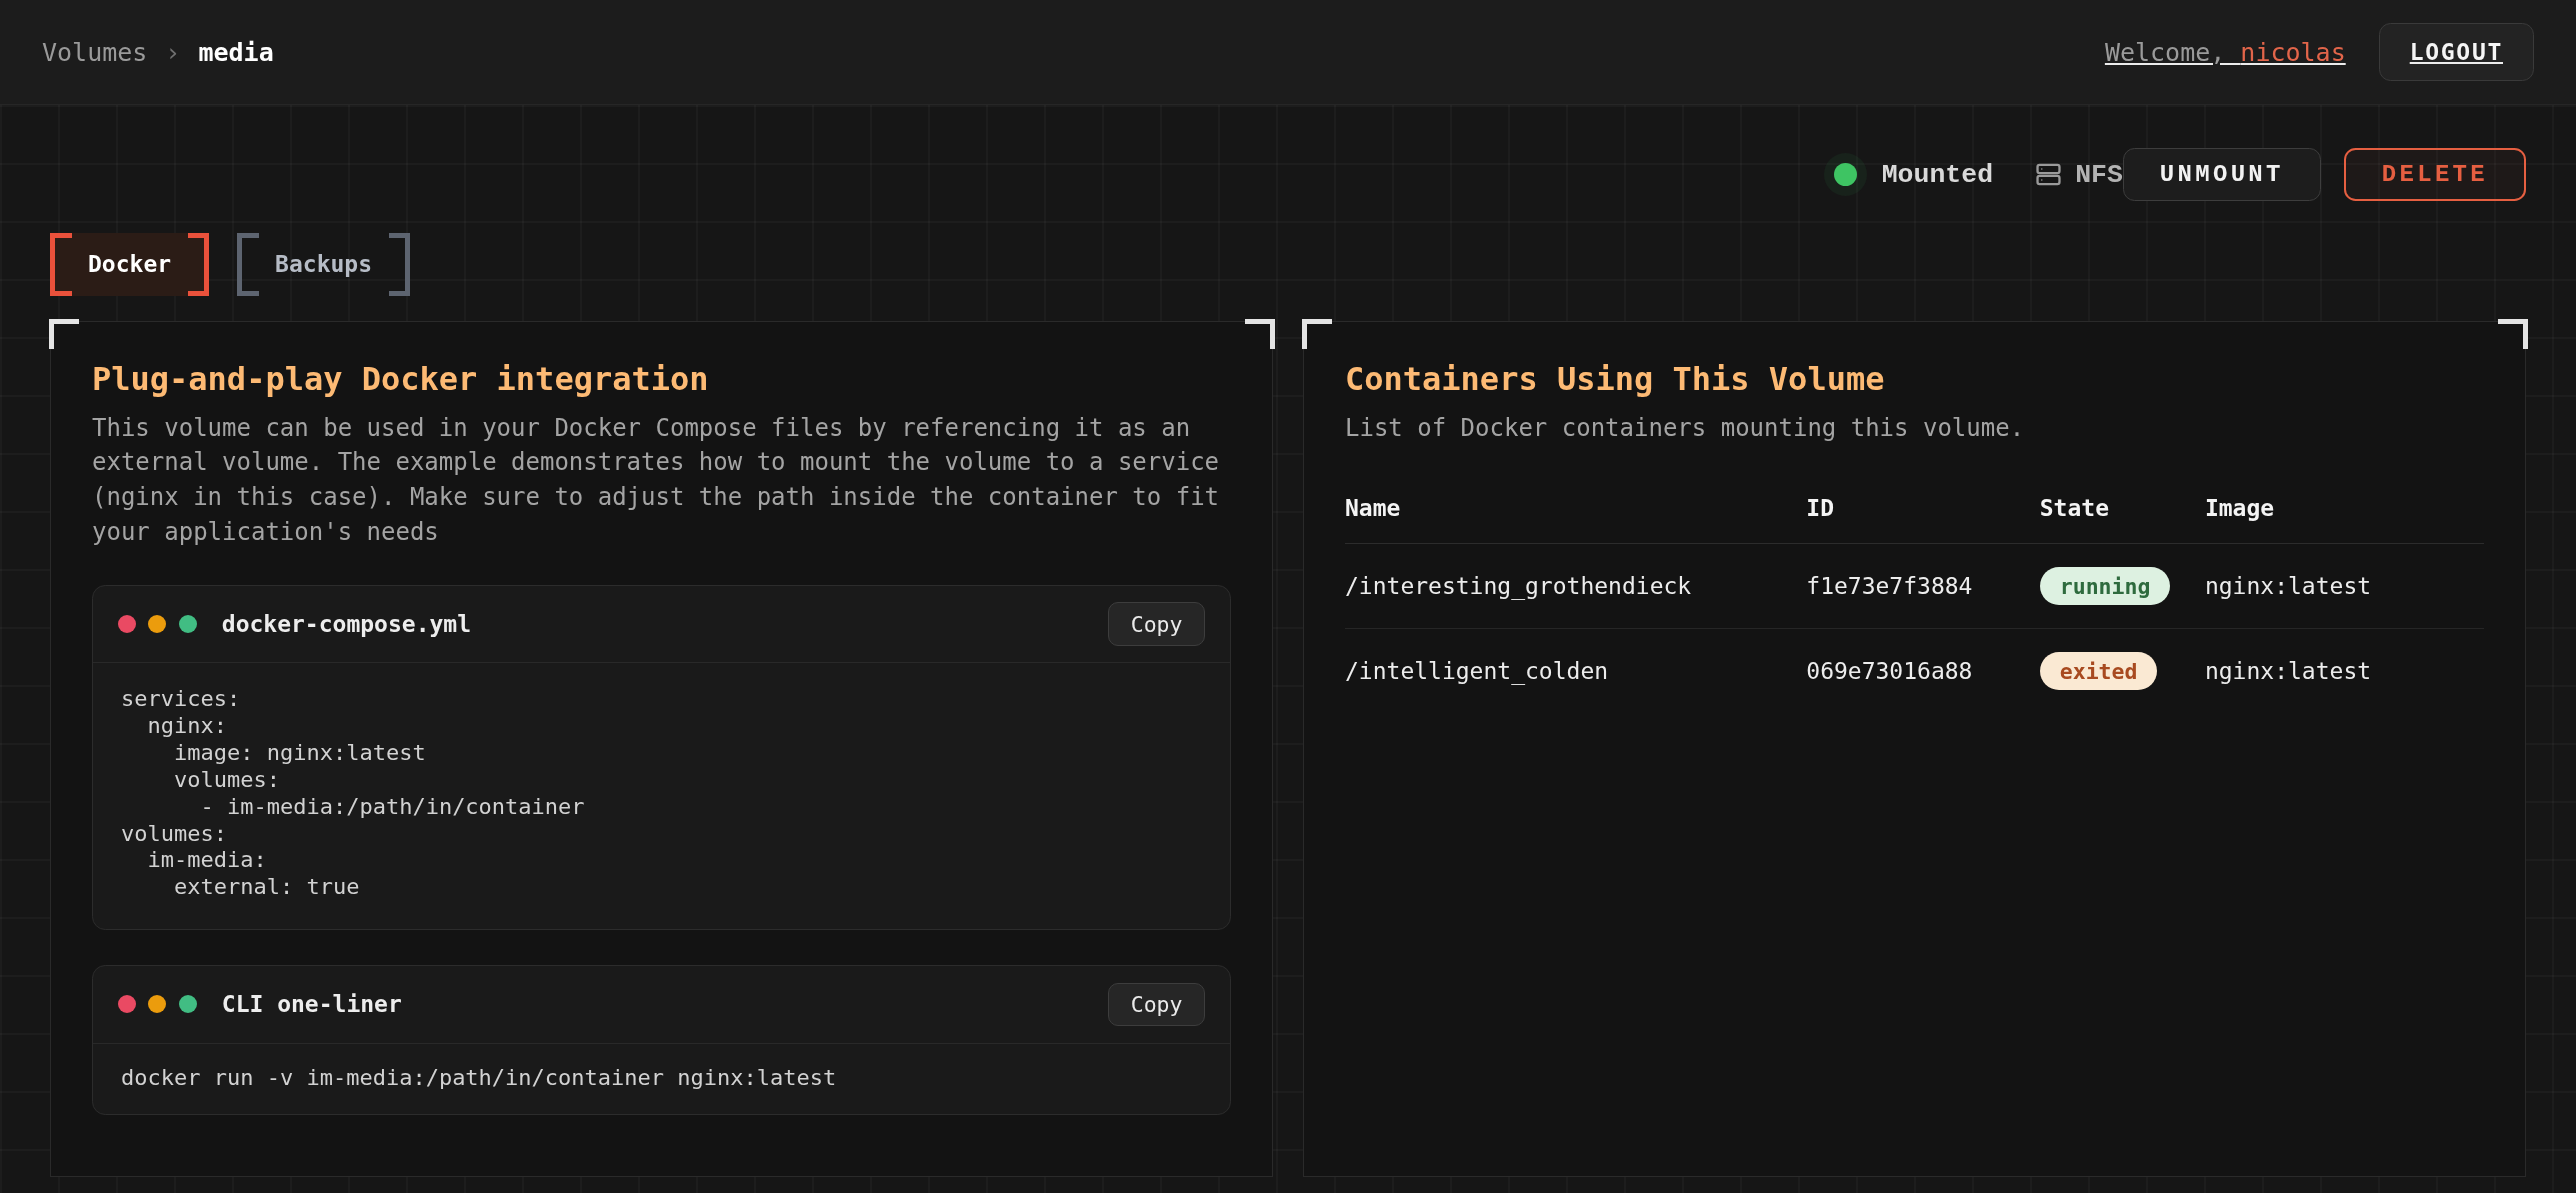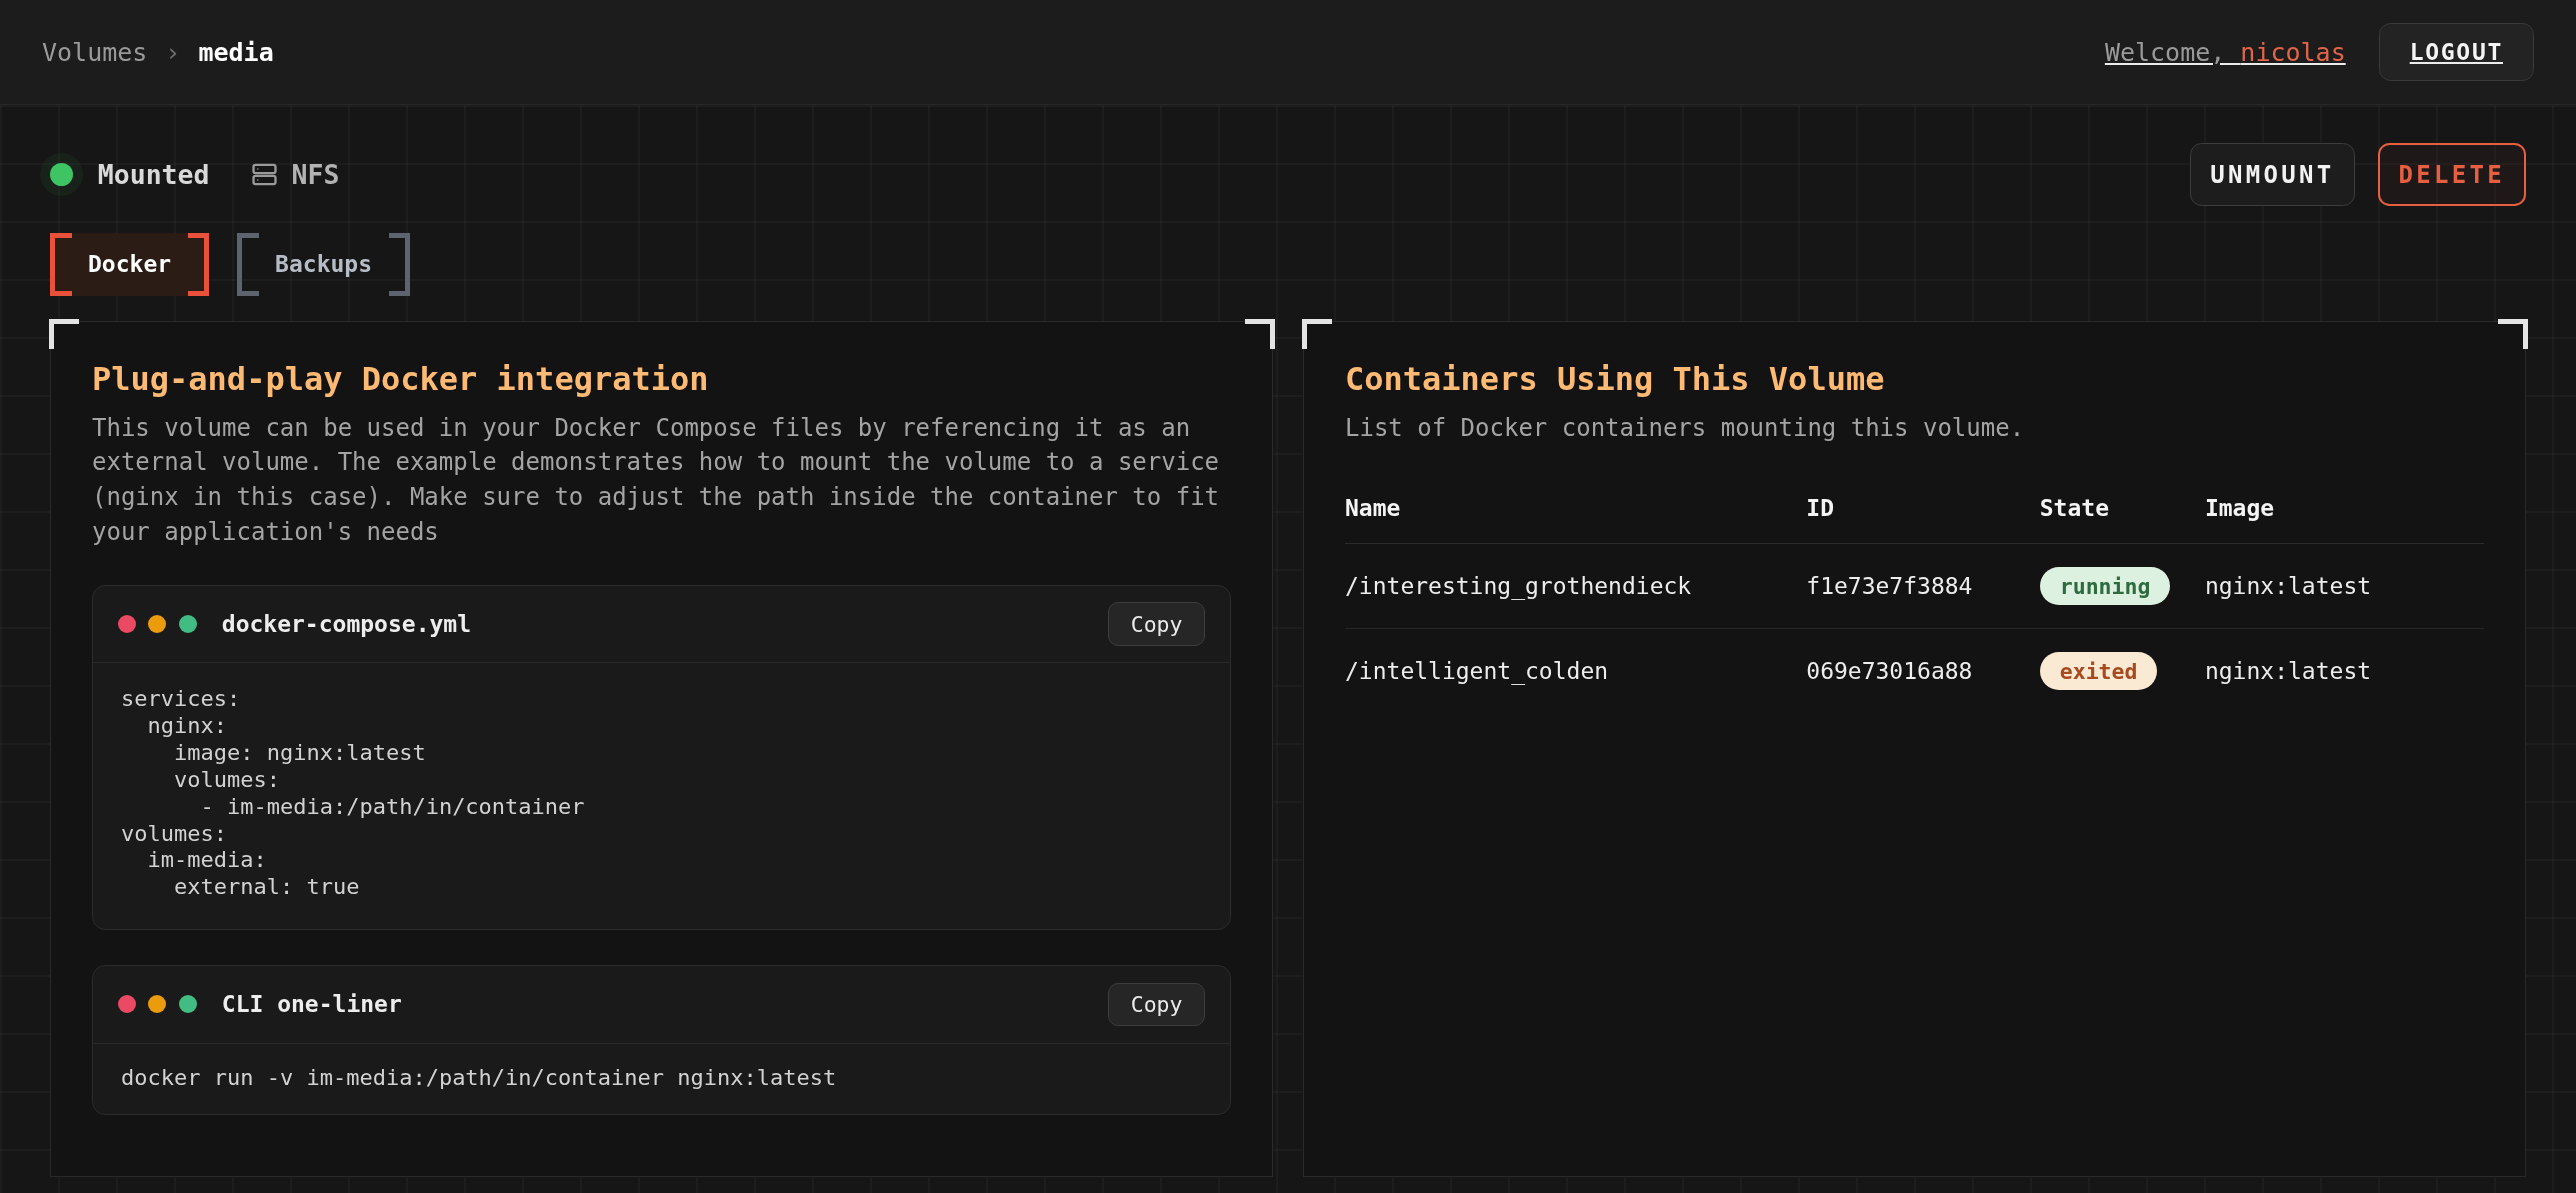--- a/index.html
+++ b/index.html
@@ -39,36 +39,36 @@
     height: 1089px;
     background-color: #161616;
     background-image:
       linear-gradient(rgba(255,255,255,0.032) 1.7px, transparent 1.7px),
       linear-gradient(90deg, rgba(255,255,255,0.032) 1.7px, transparent 1.7px);
     background-size: 58px 58px;
     padding: 38px 50px 0 50px;
   }
 
   
-  .status-row { display: flex; align-items: center; justify-content: space-between; height: 63px; }
+  .status-row { display: flex; align-items: center; justify-content: flex-end; height: 63px; font-family: Liberation Mono, monospace; }
   .status-left { display: flex; align-items: center; gap: 21.5px; }
   .status-dot {
     width: 23px; height: 23px; border-radius: 50%;
     background: #3ec463;
     box-shadow: 0 0 0 10px rgba(62,196,99,0.07);
     margin-right: 3.3px;
   }
   .status-label { font-size: 26.5px; font-weight: bold; color: #d9d9d9; }
   .driver { display: flex; align-items: center; gap: 11.6px; margin-left: 18px; }
   .driver svg { display: block; }
   .driver-label { font-size: 26.5px; font-weight: bold; color: #b3b3b3; }
   .action-buttons { display: flex; gap: 23px; }
   .btn-unmount, .btn-delete {
     font-family: inherit;
-    height: 63px; padding: 0 19px; border-radius: 11.6px;
+    height: 53px; padding: 0 36px; border-radius: 11.6px;
     font-size: 24px; font-weight: bold; letter-spacing: 3.3px;
     cursor: pointer;
   }
   .btn-unmount { background: #1d1d1d; color: #f2f2f2; border: 1.7px solid #3d3d3d; }
   .btn-delete  { background: rgba(230,95,65,0.04); color: #e65f41; border: 2.5px solid #e65f41; }
 
   
   .tabs { display: flex; align-items: center; gap: 28px; margin-top: 26.5px; }
   .tab {
     --bc: #5d6470;

